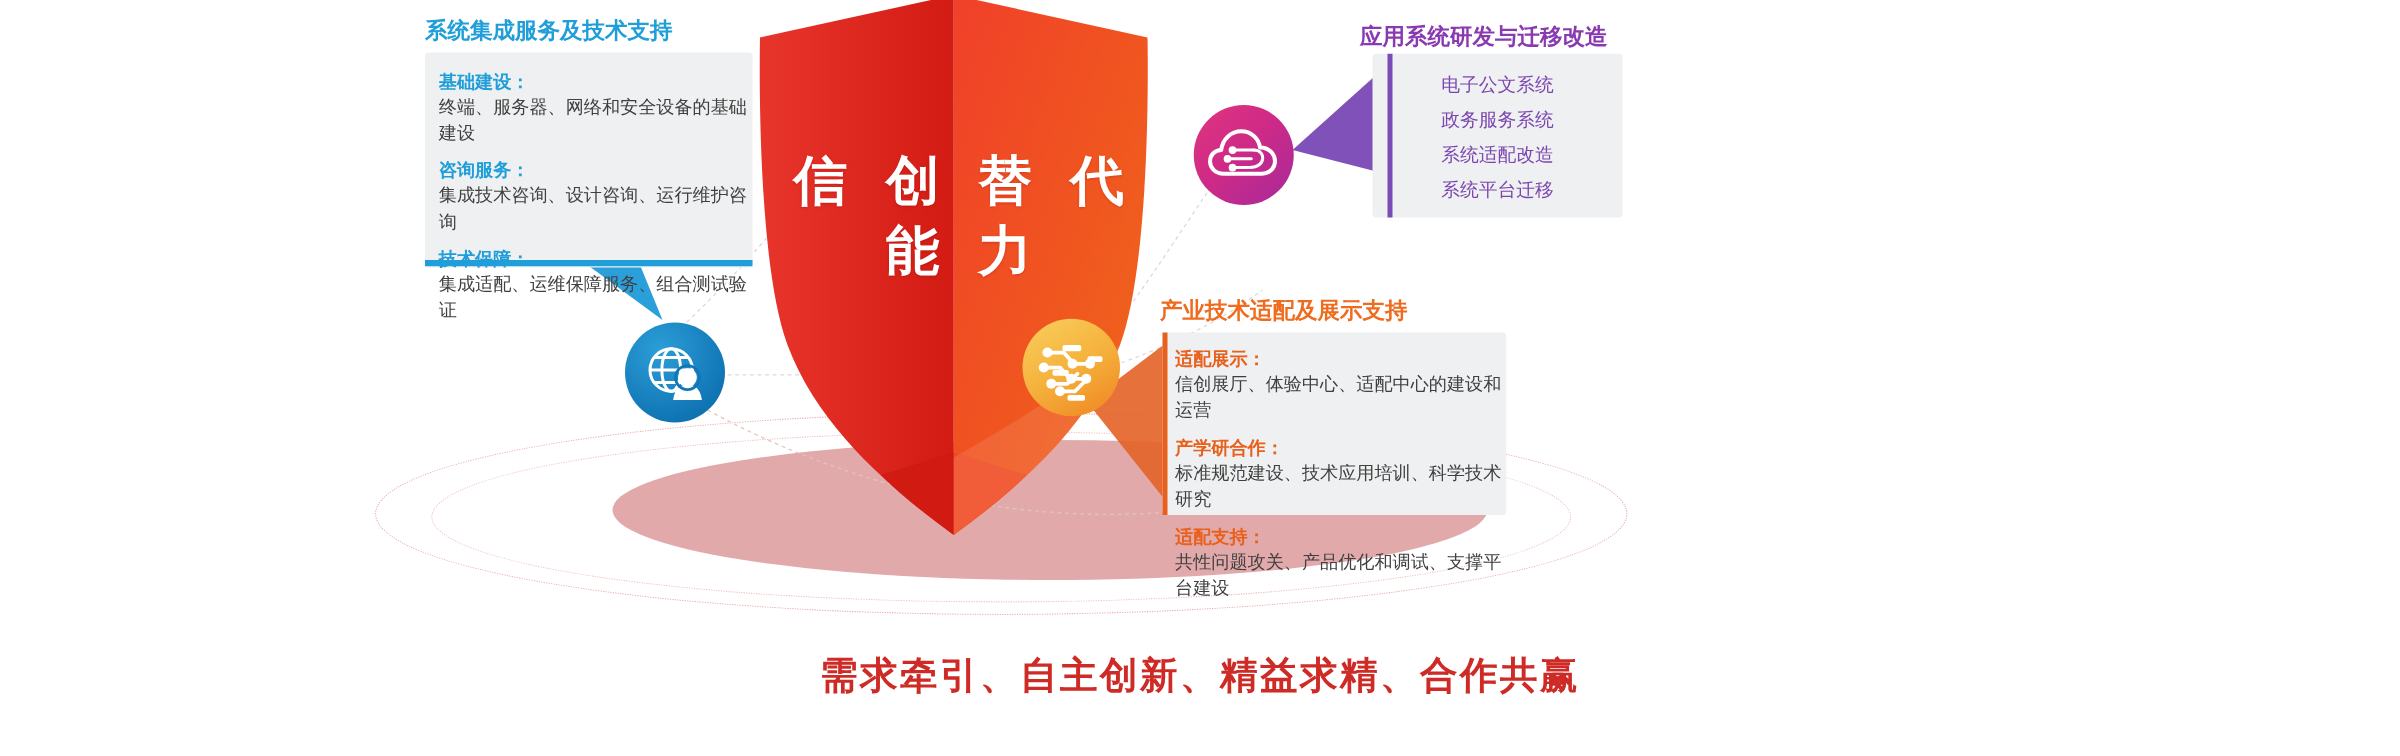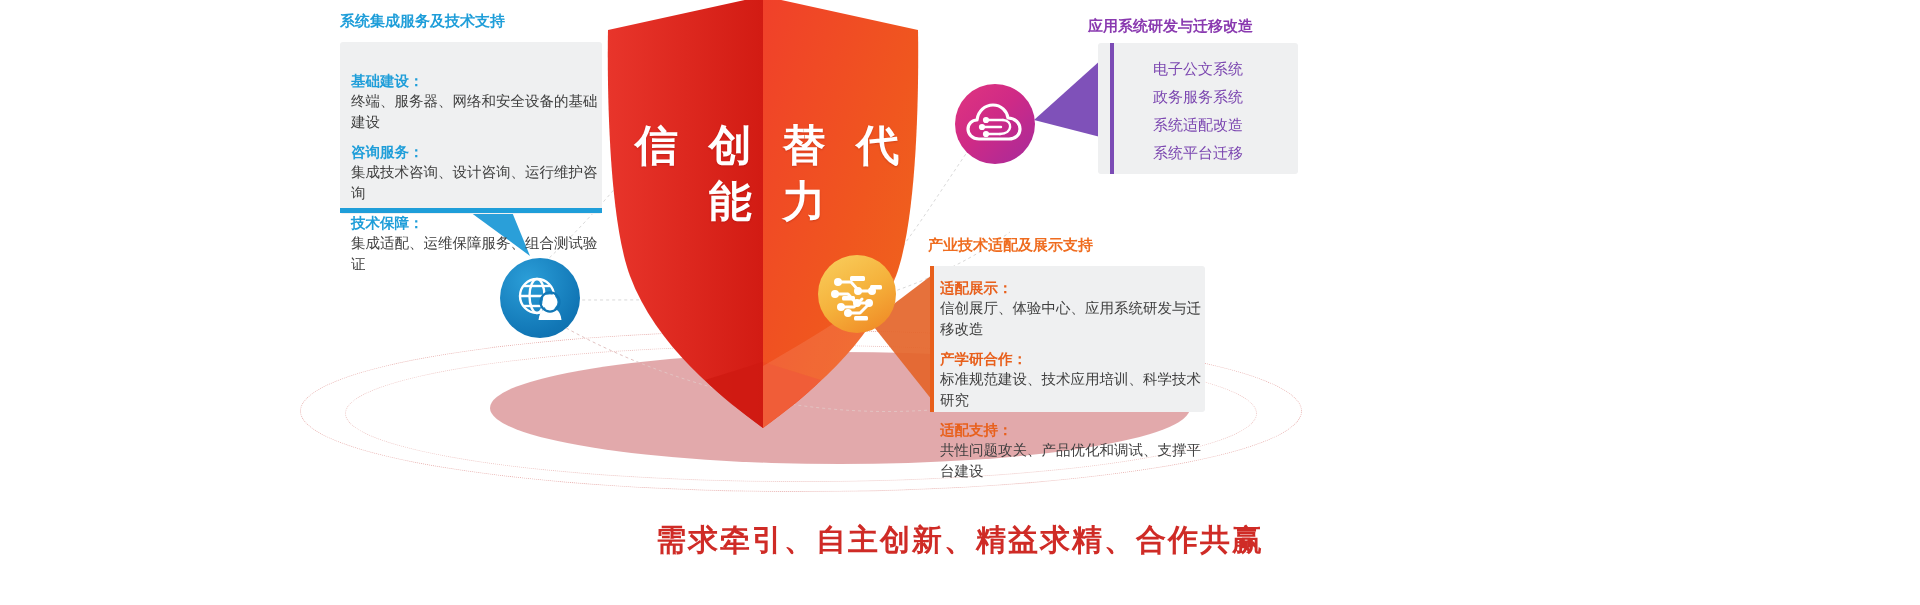--- a/index.html
+++ b/index.html
@@ -43,31 +43,31 @@
 
   
   .connectors{position:absolute;left:0;top:0;width:1920px;height:605px;pointer-events:none;}
 
   
   .panel{
     position:absolute;background:#eff0f1;border-radius:3px;
     box-sizing:border-box;
   }
   .panel-title{
-    position:absolute;font-weight:bold;font-size:15px;white-space:nowrap;
+    position:absolute;font-weight:bold;font-size:18px;white-space:nowrap;
     font-family:"Liberation Sans","DejaVu Sans",sans-serif;
   }
   .grp{margin-bottom:9px;}
   .grp:last-child{margin-bottom:0;}
   .grp-head{font-weight:bold;font-size:14.5px;line-height:20px;}
   .grp-body{color:#404040;font-size:14.5px;line-height:21px;}
 
   
   #panel-left{left:340px;top:42px;width:262px;height:172px;}
-  #panel-left .inner{padding:14px 0 0 11px;margin-top:15px;}
+  #panel-left .inner{padding:14px 0 0 11px;}
   #panel-left .grp-head{color:#1f9ed9;}
   #panel-left-underline{
     position:absolute;left:340px;top:208px;width:262px;height:5px;background:#1f9ed9;
   }
   #panel-left-title{left:340px;top:12px;color:#1f9ed9;}
 
   
   #panel-ptop{left:1098px;top:43px;width:200px;height:131px;}
   #panel-ptop .inner{padding:12px 0 0 0;text-align:center;}
   #panel-ptop .li{color:#7b46b0;font-size:15px;line-height:28px;}
@@ -183,21 +183,21 @@
       <div class="li">系统平台迁移</div>
     </div>
   </div>
   <div id="panel-ptop-bar"></div>
 
   <div class="panel-title" id="panel-orange-title">产业技术适配及展示支持</div>
   <div class="panel" id="panel-orange">
     <div class="inner">
       <div class="grp">
         <div class="grp-head">适配展示：</div>
-        <div class="grp-body">信创展厅、体验中心、应用系统研发与迁移改造</div>
+        <div class="grp-body">信创展厅、体验中心、适配中心的建设和运营</div>
       </div>
       <div class="grp">
         <div class="grp-head">产学研合作：</div>
         <div class="grp-body">标准规范建设、技术应用培训、科学技术研究</div>
       </div>
       <div class="grp">
         <div class="grp-head">适配支持：</div>
         <div class="grp-body">共性问题攻关、产品优化和调试、支撑平台建设</div>
       </div>
     </div>

